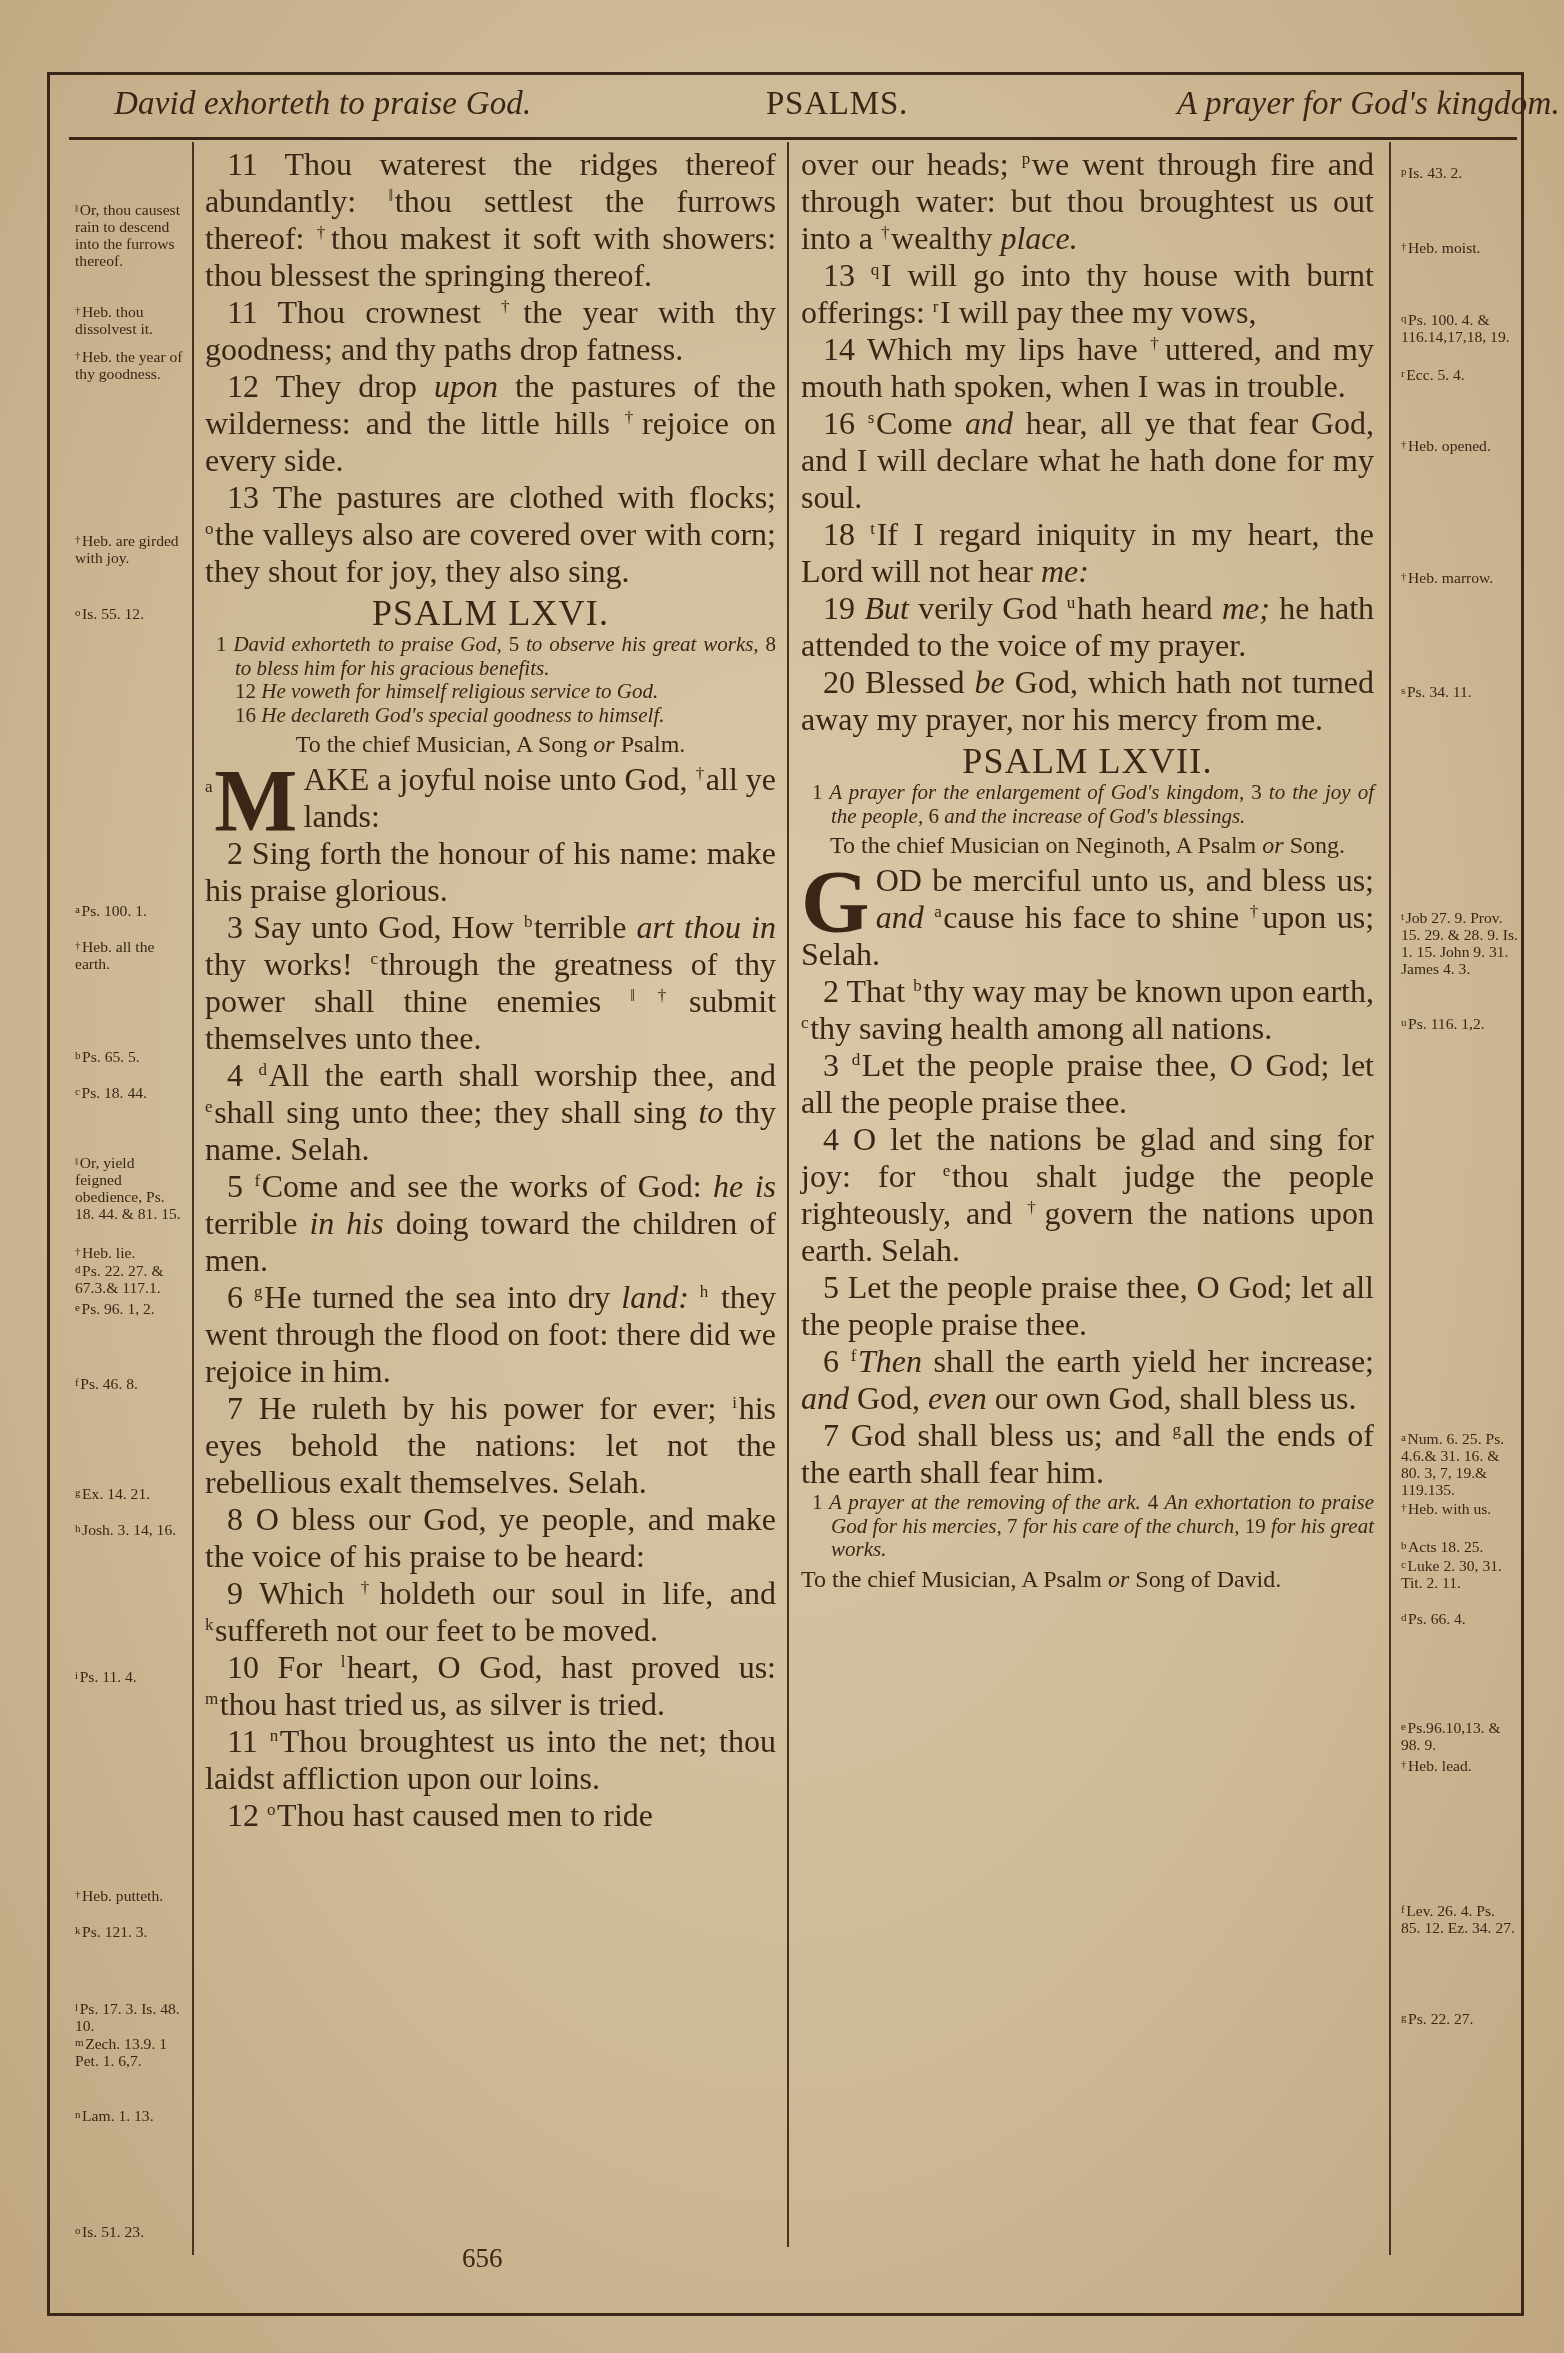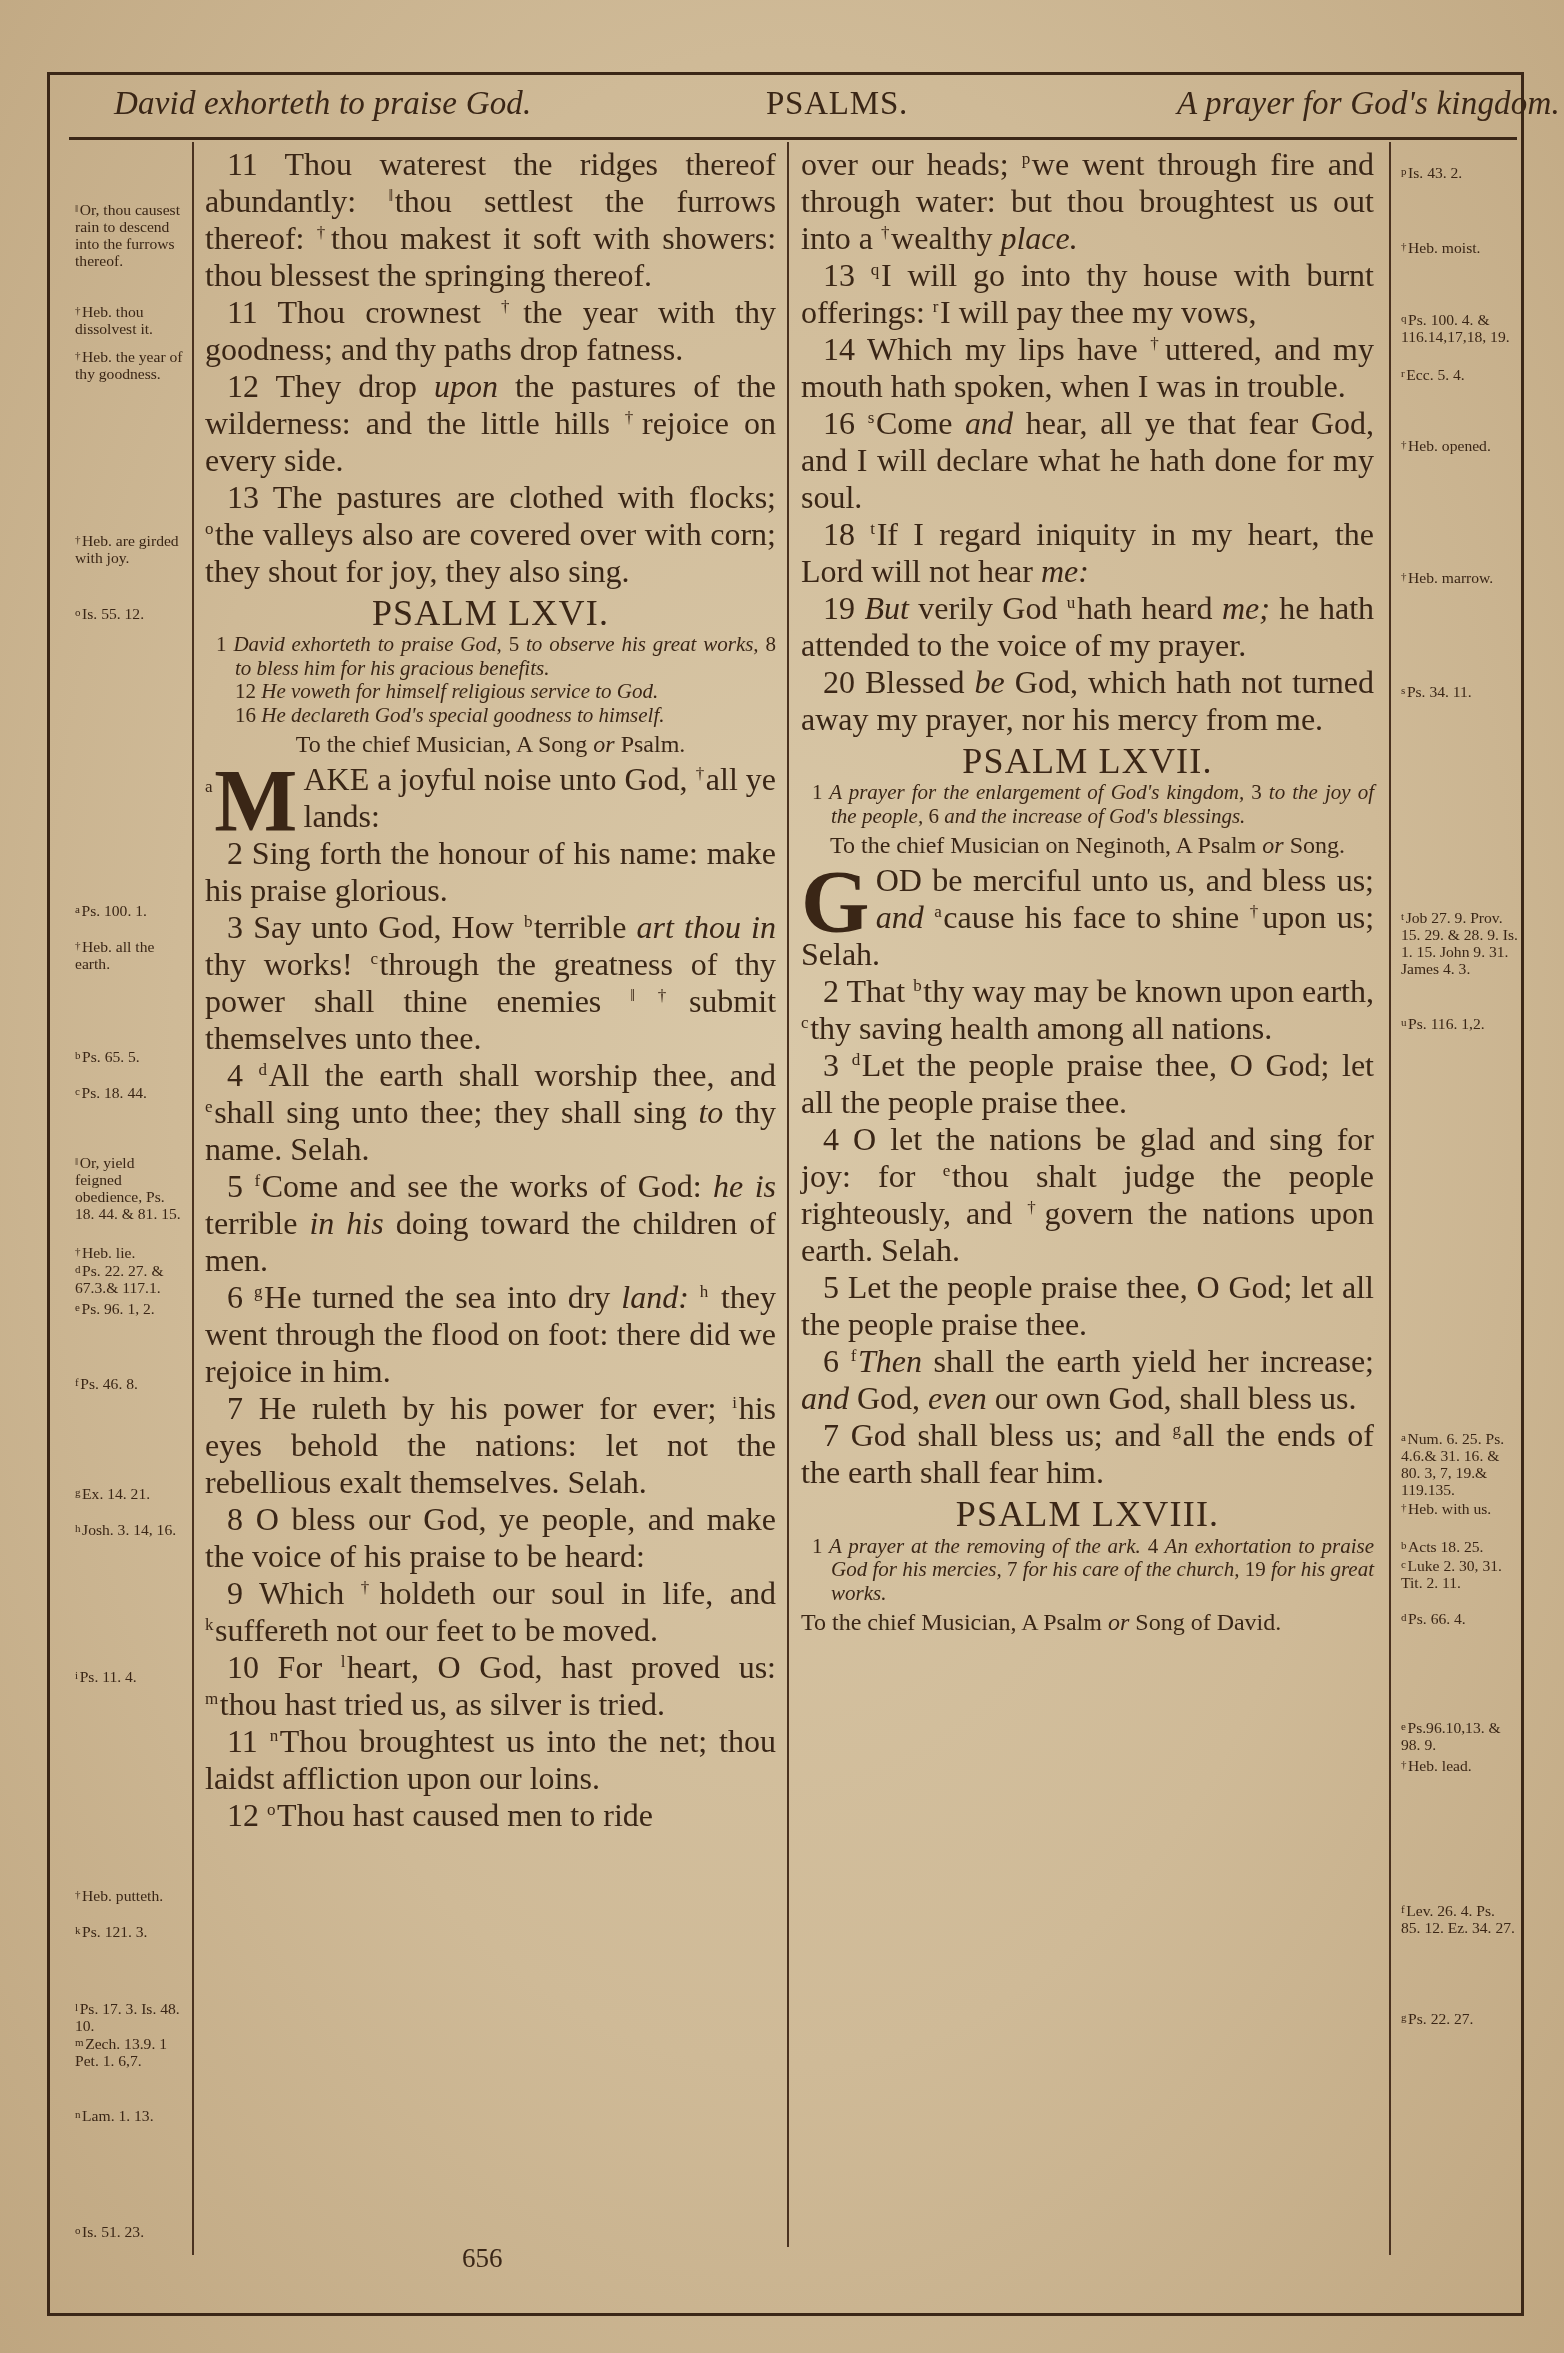--- a/index.html
+++ b/index.html
@@ -146,21 +146,20 @@
   <p class="superscription"><span>To the chief Musician on Neginoth, A Psalm </span><i>or</i><span> Song.</span></p>
 
   <p class="cont"><span class="dropcap">G</span><span>OD be merciful unto us, and bless us; </span><i>and</i><span> </span><sup class="ref">a</sup><span>cause his face to shine </span><sup class="ref">†</sup><span>upon us; Selah.</span></p>
   <p class="verse" style="clear:both"><span>2 That </span><sup class="ref">b</sup><span>thy way may be known upon earth, </span><sup class="ref">c</sup><span>thy saving health among all nations.</span></p>
   <p class="verse"><span>3 </span><sup class="ref">d</sup><span>Let the people praise thee, O God; let all the people praise thee.</span></p>
   <p class="verse"><span>4 O let the nations be glad and sing for joy: for </span><sup class="ref">e</sup><span>thou shalt judge the people righteously, and </span><sup class="ref">†</sup><span>govern the nations upon earth. Selah.</span></p>
   <p class="verse"><span>5 Let the people praise thee, O God; let all the people praise thee.</span></p>
   <p class="verse"><span>6 </span><sup class="ref">f</sup><i>Then</i><span> shall the earth yield her increase; </span><i>and</i><span> God, </span><i>even</i><span> our own God, shall bless us.</span></p>
   <p class="verse"><span>7 God shall bless us; and </span><sup class="ref">g</sup><span>all the ends of the earth shall fear him.</span></p>
 
-  <p class="psalm-title">PSALM LXVIII.</p>
   <p class="summary">
     <span class="n">1</span> <span>A prayer at the removing of the ark.</span>
     <span class="n">4</span> <span>An exhortation to praise God for his mercies,</span>
     <span class="n">7</span> <span>for his care of the church,</span>
     <span class="n">19</span> <span>for his great works.</span>
   </p>
   <p class="superscription" style="text-align:left"><span>To the chief Musician, A Psalm </span><i>or</i><span> Song of David.</span></p>
 </div>
 
 <div class="margin-col margin-right">

